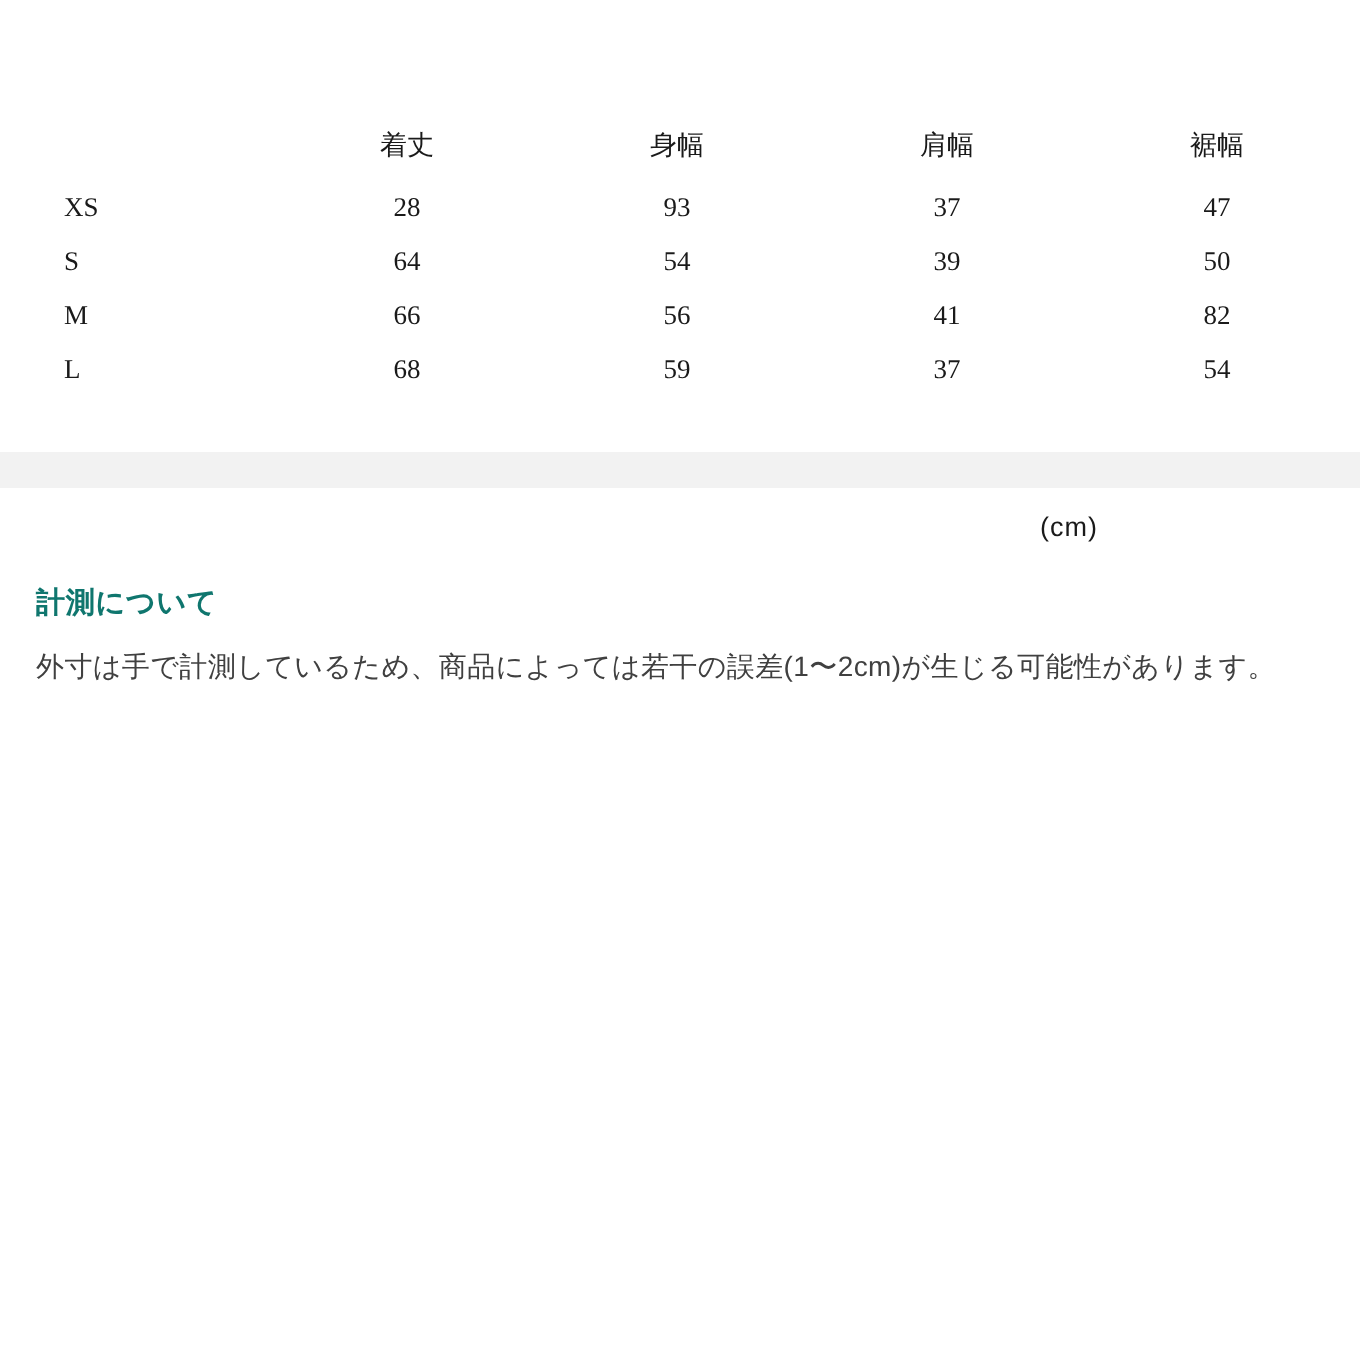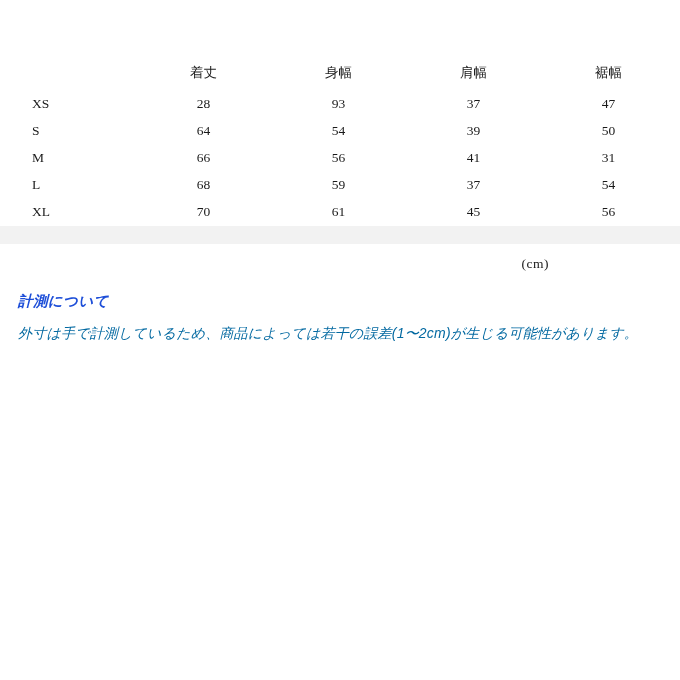--- a/index.html
+++ b/index.html
@@ -75,46 +75,43 @@
   }
 
   
   .unit-note {
     position: absolute;
     right: 18px;
     top: 256px;
     font-size: 13.5px;
     letter-spacing: 0.5px;
     color: #1a1a1a;
-    font-family: Liberation Serif, serif;
   }
 
   
   .notes {
     position: absolute;
     left: 18px;
     top: 292px;
     width: 650px;
   }
   .notes-title {
     font-size: 14.5px;
     font-weight: bold;
-    color: #1d4ed8;
+    color: #0f766e;
     margin: 0 0 12px 0;
     letter-spacing: 0.4px;
-    font-style: italic;
   }
   .notes-body {
     font-size: 14px;
-    color: #0369a1;
+    color: #404040;
     line-height: 1.5;
     margin: 0;
     letter-spacing: 0.2px;
     white-space: nowrap;
-    font-style: italic;
   }
 </style>
 </head>
 <body>
 
 <div class="page">
 
   <table class="size-table">
     <thead>
       <tr>
@@ -138,35 +135,28 @@
         <td class="col-num">64</td>
         <td class="col-num">54</td>
         <td class="col-num">39</td>
         <td class="col-num">50</td>
       </tr>
       <tr>
         <td class="col-size">M</td>
         <td class="col-num">66</td>
         <td class="col-num">56</td>
         <td class="col-num">41</td>
-        <td class="col-num">31</td>
+        <td class="col-num">82</td>
       </tr>
       <tr>
         <td class="col-size">L</td>
         <td class="col-num">68</td>
         <td class="col-num">59</td>
         <td class="col-num">37</td>
         <td class="col-num">54</td>
-      </tr>
-      <tr>
-        <td class="col-size">XL</td>
-        <td class="col-num">70</td>
-        <td class="col-num">61</td>
-        <td class="col-num">45</td>
-        <td class="col-num">56</td>
       </tr>
     </tbody>
   </table>
 
   <div class="grey-band"></div>
 
   <div class="unit-note">(cm)</div>
 
   <div class="notes">
     <h2 class="notes-title">計測について</h2>

